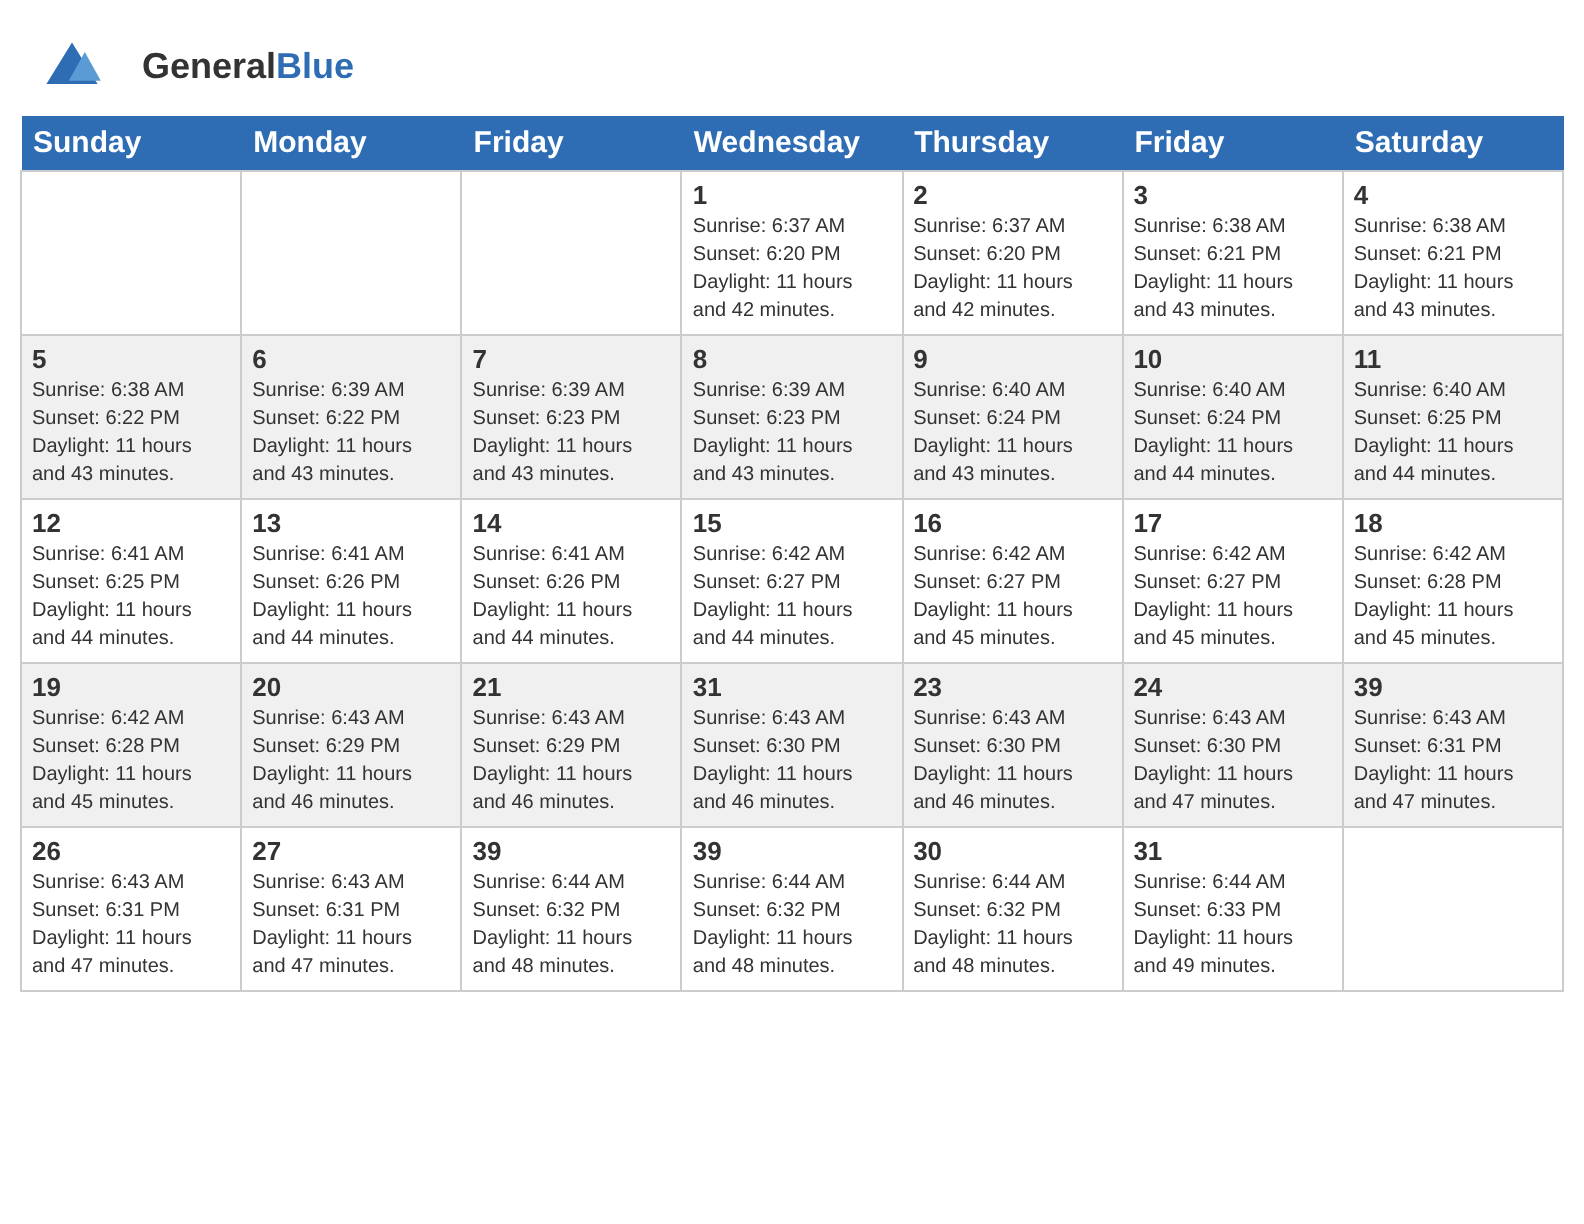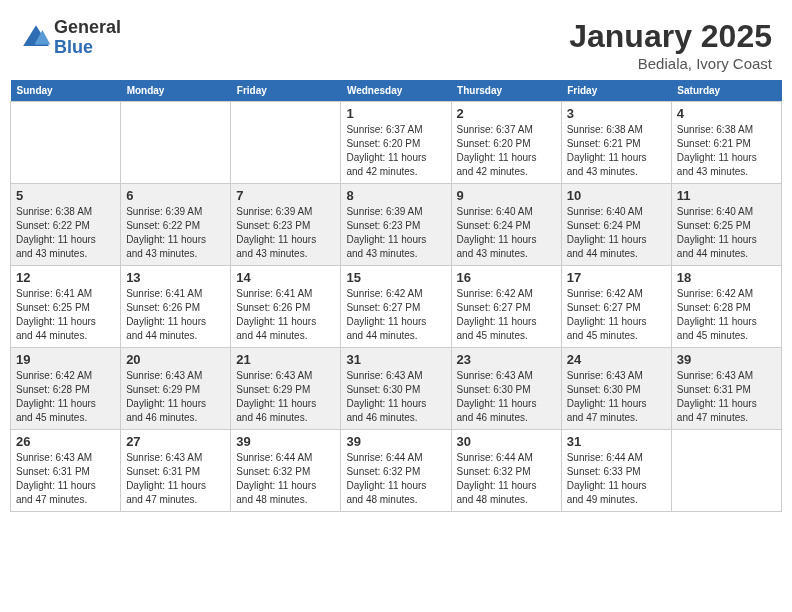--- a/index.html
+++ b/index.html
@@ -15,22 +15,22 @@
       justify-content: space-between;
       align-items: flex-start;
       padding: 8px 10px 4px 10px;
     }
     .logo {
       display: flex;
       align-items: center;
     }
     .logo-text {
       display: flex;
-      flex-direction: column;
       line-height: 1.1;
+      margin-left: 17px;
     }
     .logo-general {
       font-size: 18px;
       font-weight: bold;
       color: #333;
     }
     .logo-blue {
       font-size: 18px;
       font-weight: bold;
       color: #2e6db4;
@@ -56,21 +56,21 @@
       width: 100%;
       border-collapse: collapse;
       margin-top: 4px;
       font-size: 11px;
     }
     .calendar thead tr th {
       background: #2e6db4;
       color: #fff;
       text-align: left;
       padding: 5px 6px;
-      font-size: 10px;
+      font-size: 15px;
       font-weight: bold;
     }
     .calendar tbody tr td {
       border: 1px solid #ccc;
       vertical-align: top;
       padding: 4px 5px;
       width: calc(100%/7);
       height: 80px;
       color: #333;
     }
@@ -101,24 +101,20 @@
   <div class="logo">
     <svg class="logo-icon" viewBox="0 0 40 40">
       <polygon points="20,4 36,30 4,30" fill="#2e6db4"></polygon>
       <polygon points="28,10 38,28 18,28" fill="#5b9bd5"></polygon>
     </svg>
     <div class="logo-text">
       <span class="logo-general">General</span>
       <span class="logo-blue">Blue</span>
     </div>
   </div>
-  <div class="title-block">
-    <div class="title-month">January 2025</div>
-    <div class="title-location">Bediala, Ivory Coast</div>
-  </div>
 </div>
 
 <table class="calendar">
   <thead>
     <tr>
     <th>Sunday</th>
         <th>Monday</th>
         <th>Friday</th>
         <th>Wednesday</th>
         <th>Thursday</th>

